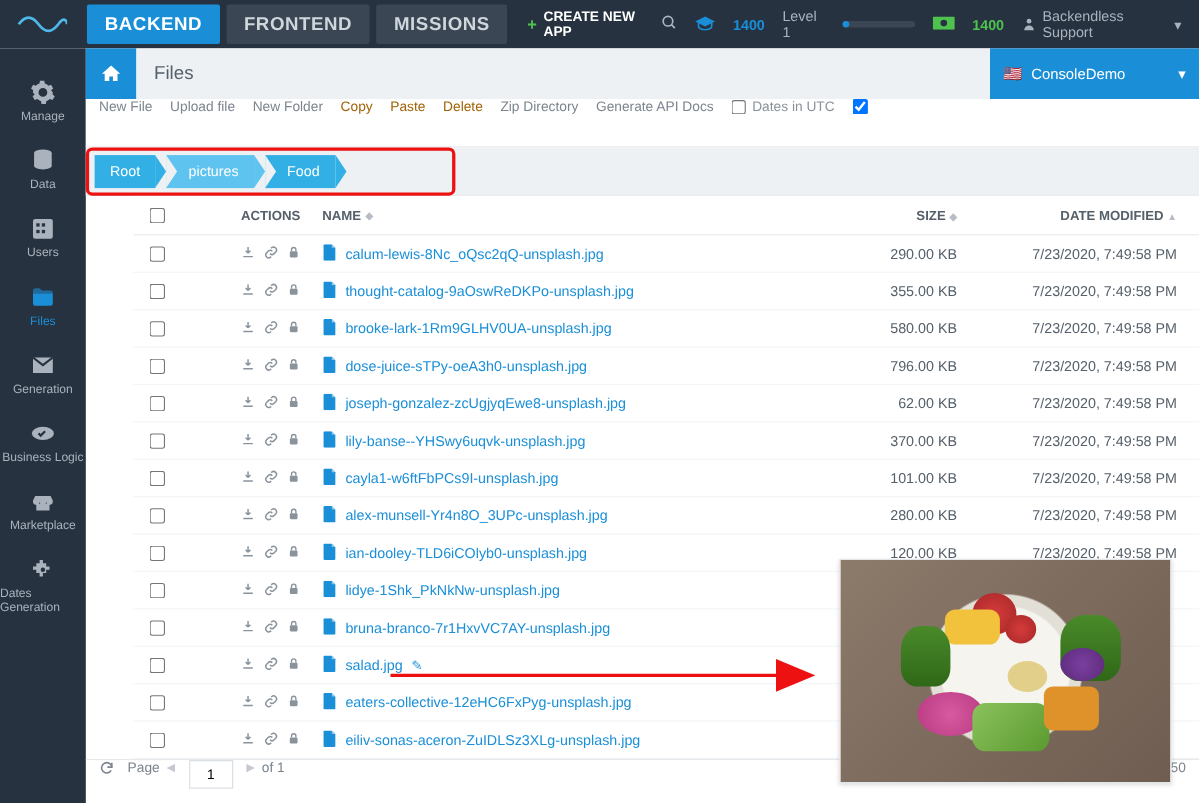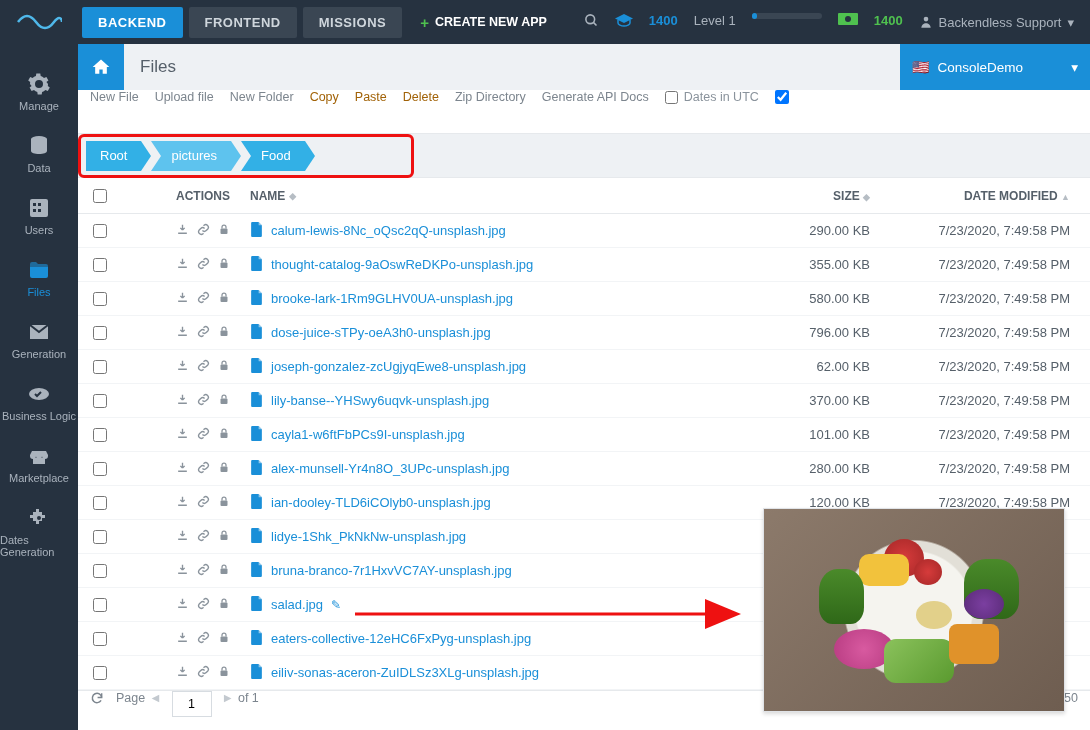--- a/index.html
+++ b/index.html
@@ -3,25 +3,25 @@
 <meta charset="utf-8">
 <style>
 * { margin: 0; padding: 0; box-sizing: border-box; font-family: -apple-system, "Segoe UI", Arial, sans-serif; }
 body { background: #fff; overflow: hidden; width: 1090px; height: 730px; position: relative; }
 
 
 .topbar { height: 44px; background: #263240; display: flex; align-items: center; padding: 0 0 0 0; color: #aab3bd; font-size: 13px; }
 .logo { width: 78px; height: 44px; display: flex; align-items: center; justify-content: center; }
 .logo svg { width: 46px; height: 24px; }
 .nav-tabs { display: flex; gap: 6px; padding-left: 4px; }
-.nav-tab { padding: 8px 16px; background: #3a4653; color: #cfd6dc; border-radius: 2px; font-size: 13px; font-weight: 600; letter-spacing: 0.5px; cursor: pointer; }
+.nav-tab { padding: 8px 16px; background: #3a4653; color: #cfd6dc; border-radius: 2px; font-size: 17px; font-weight: 600; letter-spacing: 0.5px; cursor: pointer; }
 .nav-tab.active { background: #1a8fd8; color: #fff; }
 .create-app { margin-left: 18px; color: #fff; font-size: 12.5px; font-weight: 600; display: flex; align-items: center; gap: 6px; cursor: pointer; }
 .create-app .plus { color: #4fc14f; font-size: 15px; font-weight: bold; }
-.top-right { margin-left: auto; display: flex; gap: 16px; padding-right: 16px; font-size: 13px; }
+.top-right { margin-left: auto; display: flex; align-items: center; gap: 16px; padding-right: 16px; font-size: 13px; }
 .top-right .search-ico { color: #aab3bd; }
 .credit { color: #1a8fd8; font-weight: 600; }
 .level-txt { color: #aab3bd; }
 .level-bar { width: 70px; height: 6px; background: #3a4653; border-radius: 3px; position: relative; }
 .level-bar::after { content:""; position:absolute; left:0; top:0; height:100%; width:8%; background:#1a8fd8; border-radius:3px; }
 .money { color: #4fc14f; font-weight: 600; }
 .support { color: #aab3bd; display: flex; align-items: center; gap: 6px; }
 
 
 .wrap { display: flex; height: calc(730px - 44px); }
@@ -55,21 +55,21 @@
 .crumb-hl { position: absolute; left: 0; top: 0; height: 44px; width: 336px; border: 3px solid #e11; border-radius: 6px; pointer-events: none; }
 .crumb { height: 30px; display: flex; align-items: center; background: #32b0e6; color: #fff; font-size: 13px; padding: 0 14px 0 20px; position: relative; margin-right: 10px; cursor: pointer; }
 .crumb:first-child { padding-left: 14px; }
 .crumb::after { content:""; position:absolute; right:-10px; top:0; width:0; height:0; border-top:15px solid transparent; border-bottom:15px solid transparent; border-left:10px solid #32b0e6; }
 .crumb::before { content:""; position:absolute; left:0; top:0; width:0; height:0; border-top:15px solid transparent; border-bottom:15px solid transparent; border-left:10px solid #eef1f4; }
 .crumb:first-child::before { display:none; }
 .crumb.light { background:#5ec3ee; }
 .crumb.light::after { border-left-color:#5ec3ee; }
 
 
-.tbl { flex: 1; overflow: hidden; display: flex; flex-direction: column; position: relative; }
+.tbl { flex: 1; overflow: hidden; display: flex; flex-direction: column; position: relative; margin-left: 43px; }
 .tbl-head { height: 36px; display: flex; align-items: center; border-bottom: 1px solid #e6e9ec; background: #fff; font-size: 12px; color: #56606a; font-weight: 600; }
 .col-chk { width: 44px; display: flex; justify-content: center; }
 .col-act { width: 120px; text-align: right; padding-right: 12px; }
 .col-name { flex: 1; padding-left: 8px; display: flex; align-items: center; gap: 4px; }
 .col-size { width: 120px; text-align: right; padding-right: 20px; }
 .col-date { width: 200px; text-align: right; padding-right: 20px; }
 .tbl-body { flex: 1; overflow-y: auto; position: relative; }
 .row { height: 34px; display: flex; align-items: center; border-bottom: 1px solid #f2f4f6; font-size: 13px; }
 .row .chk { width: 44px; display: flex; justify-content: center; }
 .row .act { width: 120px; display: flex; justify-content: flex-end; align-items: center; gap: 8px; padding-right: 12px; color: #8a939c; font-size: 13px; }

